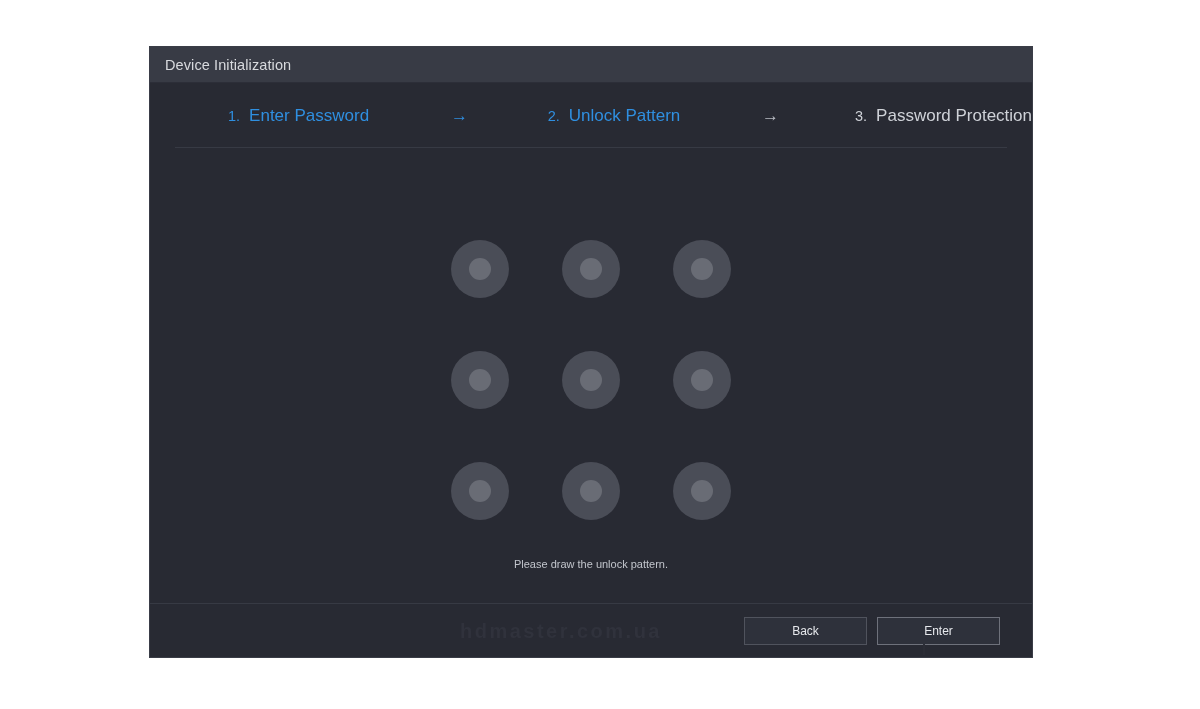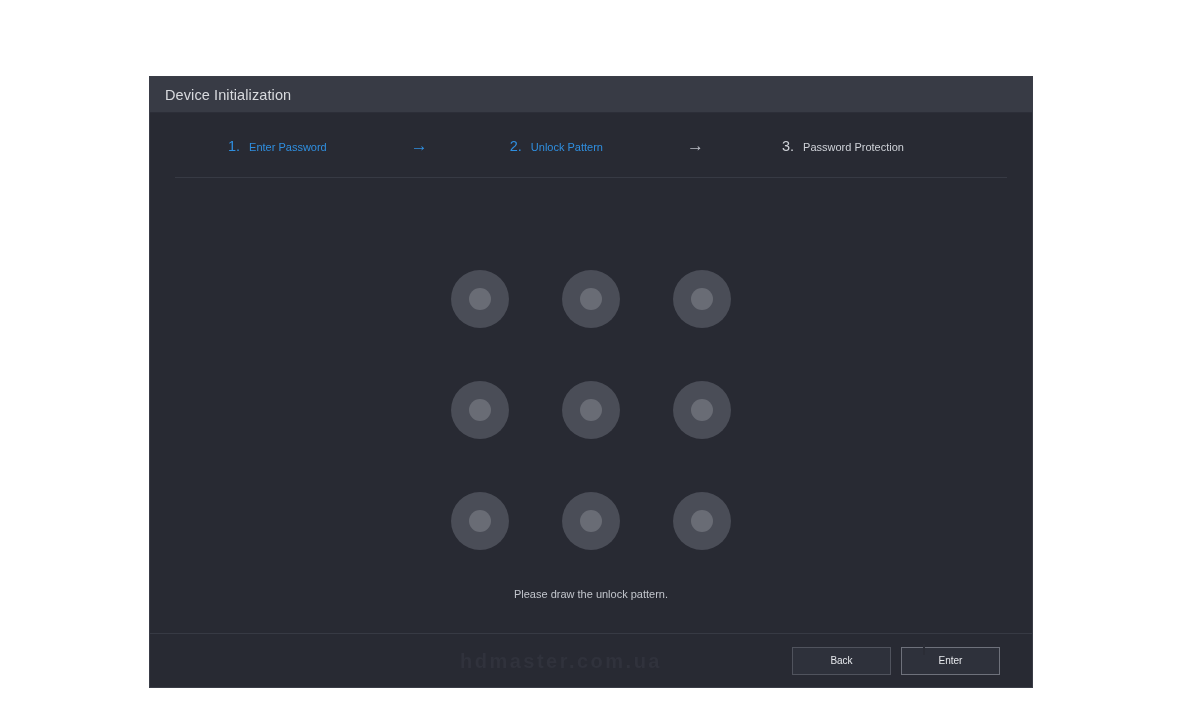--- a/index.html
+++ b/index.html
@@ -21,21 +21,20 @@
 
   
   .dialog {
     position: absolute;
     left: 150px;
     top: 47px;
     width: 882px;
     height: 610px;
     background: #737373;
     box-shadow: 0 0 0 1px #3a3d47;
-    margin-top: 30px;
   }
 
   .titlebar {
     position: relative;
     height: 35px;
     background: #383b45;
     border-bottom: 1px solid #2c2e38;
     display: flex;
     align-items: center;
   }
@@ -70,21 +69,21 @@
     align-items: baseline;
     white-space: nowrap;
   }
 
   .step-num {
     font-size: 14.5px;
     margin-right: 9px;
   }
 
   .step-label {
-    font-size: 11px;
+    font-size: 17px;
   }
 
   .step.active .step-num,
   .step.active .step-label {
     color: #2f8fe0;
   }
 
   .step.inactive .step-num,
   .step.inactive .step-label {
     color: #cfd2d8;
@@ -194,26 +193,26 @@
   .footer-buttons {
     position: absolute;
     right: 32px;
     top: 50%;
     transform: translateY(-50%);
     display: flex;
     gap: 10px;
   }
 
   .btn {
-    width: 99px;
+    width: 123px;
     height: 28px;
     background: #2e313b;
     border: 1px solid #50535d;
     color: #e6e8ec;
-    font-size: 10px;
+    font-size: 12px;
     font-family: "Liberation Sans", sans-serif;
     display: flex;
     align-items: center;
     justify-content: center;
     cursor: pointer;
     box-sizing: border-box;
   }
 
   .btn.focused {
     border-color: #6e717b;

